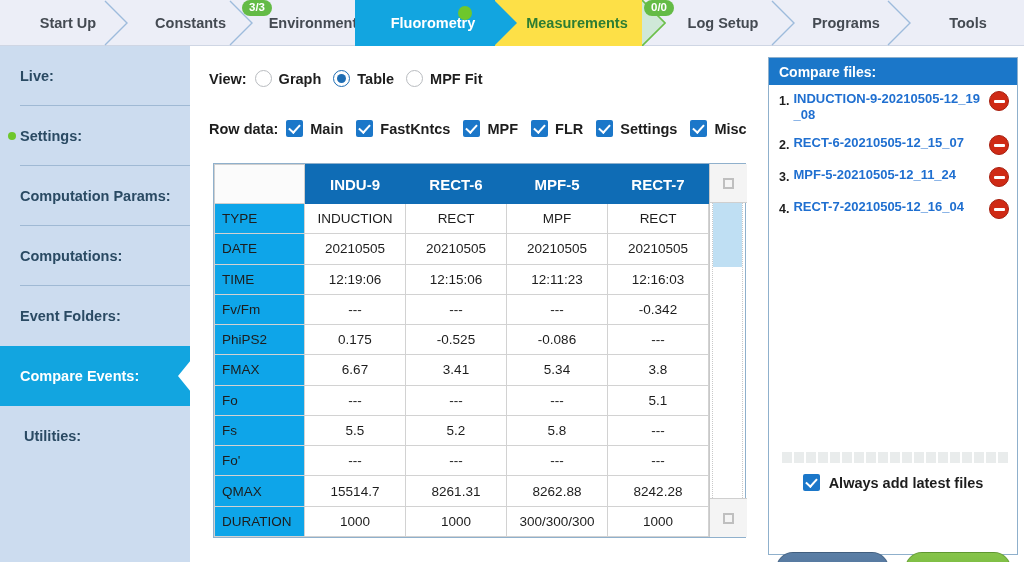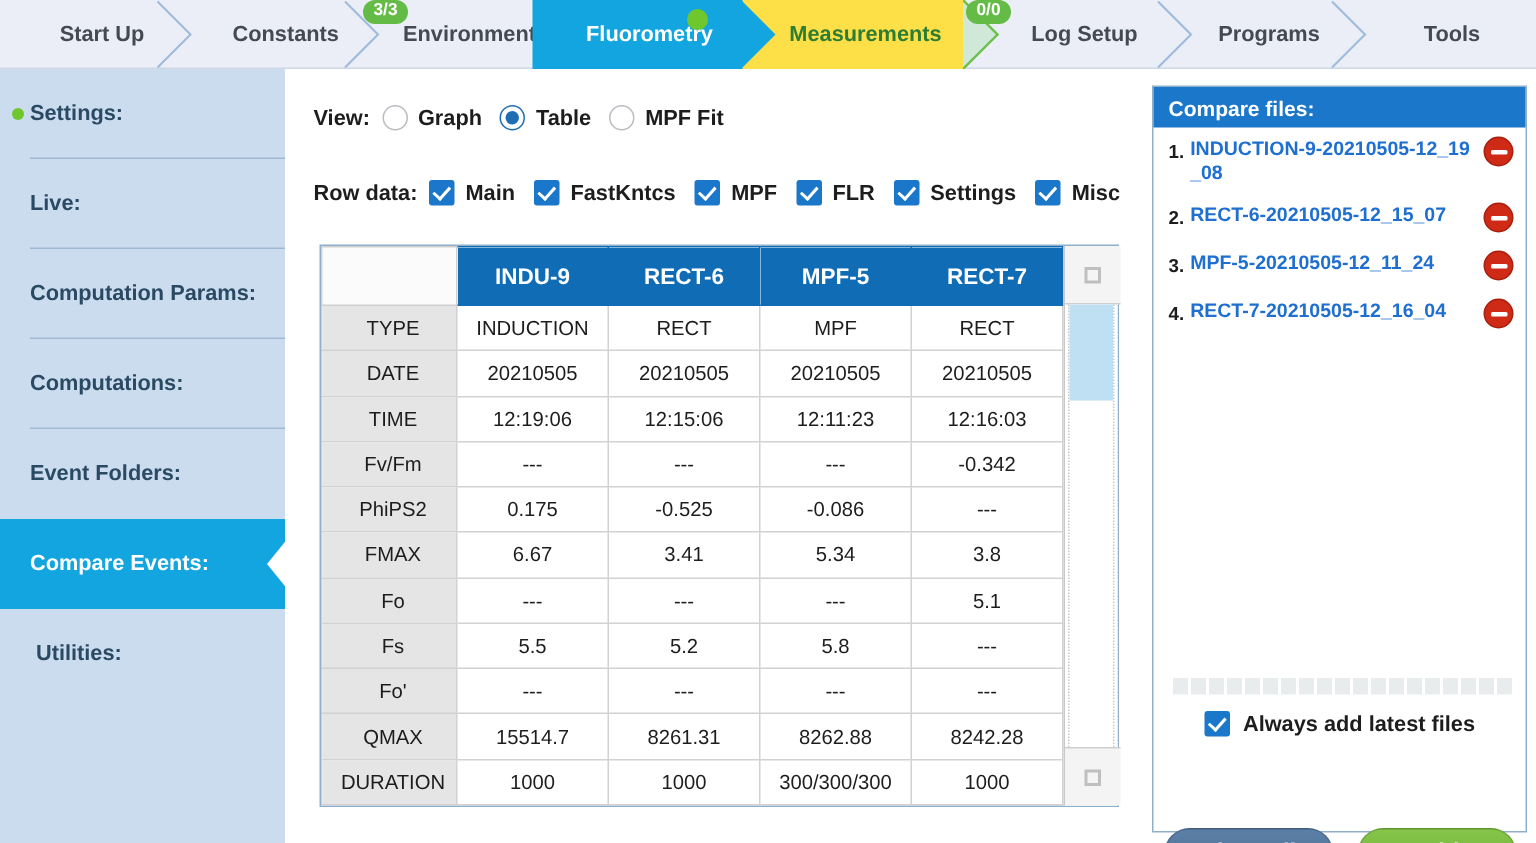--- a/index.html
+++ b/index.html
@@ -149,22 +149,22 @@
   table.grid thead th {
     height: 39px;
     background: #0f6cb5; color:#fff;
     font-weight: 700; font-size: 15px;
     border: 1px solid #0f6cb5;
   }
   table.grid thead th.corner {
     background: #fbfbfb; border: 1px solid #cfcfcf;
   }
   table.grid td.rowhdr {
-    background: #e5e5e5;
-    text-align: center; padding-left: 7px;
+    background: #0ea5e9;
+    text-align: left; padding-left: 7px;
     color: #1d1d1d; font-size: 13.5px;
   }
 
   
   #vscroll {
     width: 37px; height: 373px;
     background: #fff;
     border-left: 1px solid #c8c8c8;
     position: relative;
   }
@@ -310,27 +310,27 @@
   </div>
 
   <div class="tab" style="left:905px;width:110px">
     <span class="tlabel">Tools</span>
   </div>
 </div>
 
 <div id="sidebar">
 
   <div class="sb-item">
+    <span>Live:</span>
+    <span class="sb-sep"></span>
+  </div>
+
+  <div class="sb-item">
     <span class="sb-dot"></span>
     <span>Settings:</span>
-    <span class="sb-sep"></span>
-  </div>
-
-  <div class="sb-item">
-    <span>Live:</span>
     <span class="sb-sep"></span>
   </div>
 
   <div class="sb-item">
     <span>Computation Params:</span>
     <span class="sb-sep"></span>
   </div>
 
   <div class="sb-item">
     <span>Computations:</span>

